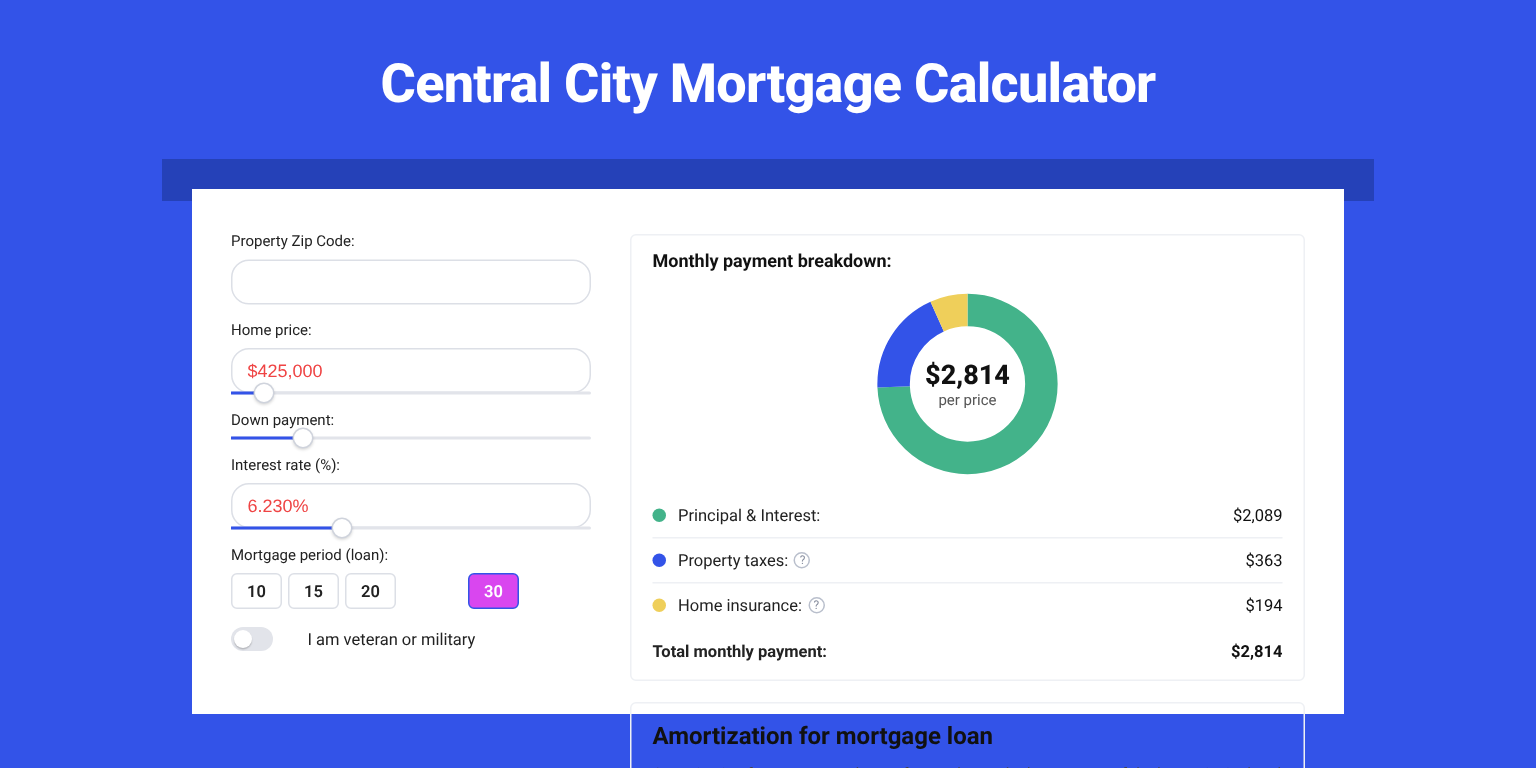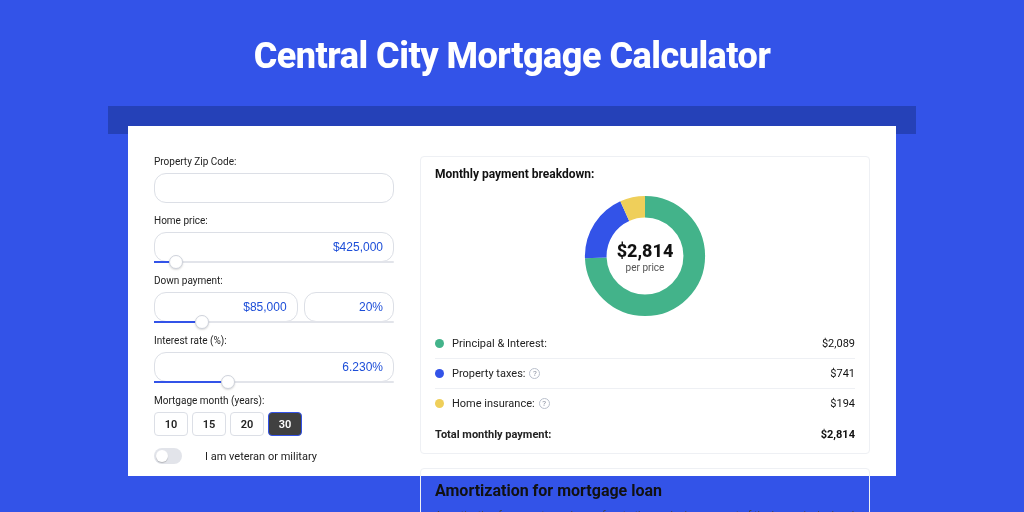--- a/index.html
+++ b/index.html
@@ -54,23 +54,22 @@
   .field {
     margin-bottom: 12px;
   }
   .text-input {
     width: 100%;
     height: 30px;
     border: 1px solid #dcdfe6;
     border-radius: 12px;
     padding: 0 10px;
     font-size: 12px;
-    color: #1d4ed8;
+    color: #ef4444;
     background:#fff;
-    text-align:right;
   }
   .input-row { display:flex; gap:6px; }
   .input-row .text-input:first-child { flex: 1.6; }
   .input-row .text-input:last-child { flex: 0.9; }
   .slider-track {
     position: relative;
     height: 2px;
     background: #e2e4ea;
     margin-top: -1px;
     border-radius: 1px;
@@ -86,21 +85,21 @@
     box-shadow:0 1px 2px rgba(0,0,0,0.15);
   }
   .period-row { display:flex; gap:4px; }
   .period-btn {
     width:34px; height:24px;
     border:1px solid #dcdfe6; border-radius:4px;
     background:#fff; font-size:11px; font-weight:600;
     color:#222; display:flex; align-items:center; justify-content:center;
     cursor:pointer;
   }
-  .period-btn.active { background:#404040; color:#fff; border-color:#3353e8;}
+  .period-btn.active { background:#d946ef; color:#fff; border-color:#3353e8;margin-left:44px;}
   .toggle-row { display:flex; align-items:center; gap:23px; margin-top:10px;}
   .toggle {
     width:28px; height:16px; background:#e2e4ea; border-radius:10px;
     position:relative; cursor:pointer;
   }
   .toggle-knob {
     position:absolute; left:2px; top:2px; width:12px; height:12px;
     background:#fff; border-radius:50%; box-shadow:0 1px 1px rgba(0,0,0,0.2);
   }
   .toggle-label { font-size:11px; color:#222; }
@@ -163,41 +162,37 @@
         <label class="field-label">Home price:</label>
         <input class="text-input" value="$425,000" style="">
         <div class="slider-track">
           <div class="slider-fill" id="hp-fill" style="width: 9%;"></div>
           <div class="slider-thumb" id="hp-thumb" style="left: 9%;"></div>
         </div>
       </div>
 
       <div class="field">
         <label class="field-label">Down payment:</label>
-        <div class="input-row">
-          <input class="text-input" value="$85,000" style="">
-          <input class="text-input" value="20%" style="">
-        </div>
         <div class="slider-track">
           <div class="slider-fill" id="dp-fill" style="width: 20%;"></div>
           <div class="slider-thumb" id="dp-thumb" style="left: 20%;"></div>
         </div>
       </div>
 
       <div class="field">
         <label class="field-label">Interest rate (%):</label>
         <input class="text-input" value="6.230%" style="">
         <div class="slider-track">
           <div class="slider-fill" id="ir-fill" style="width: 31%;"></div>
           <div class="slider-thumb" id="ir-thumb" style="left: 31%;"></div>
         </div>
       </div>
 
       <div class="field">
-        <label class="field-label">Mortgage month (years):</label>
+        <label class="field-label">Mortgage period (loan):</label>
         <div class="period-row" id="period-row">
             <div class="period-btn">10</div>
             <div class="period-btn">15</div>
             <div class="period-btn">20</div>
             <div class="period-btn active">30</div>
           </div>
       </div>
 
       <div class="toggle-row">
         <div class="toggle">
@@ -230,21 +225,21 @@
         <div id="legend">
             <div class="legend-row">
               <span class="dot green"></span>
               <span class="legend-label">Principal &amp; Interest:</span>
               <span class="legend-val">$2,089</span>
             </div>
             <div class="legend-row">
               <span class="dot blue"></span>
               <span class="legend-label">Property taxes:</span>
               <span class="info-icon">?</span>
-              <span class="legend-val">$741</span>
+              <span class="legend-val">$363</span>
             </div>
             <div class="legend-row">
               <span class="dot yellow"></span>
               <span class="legend-label">Home insurance:</span>
               <span class="info-icon">?</span>
               <span class="legend-val">$194</span>
             </div>
           </div>
 
         <div class="total-row">

